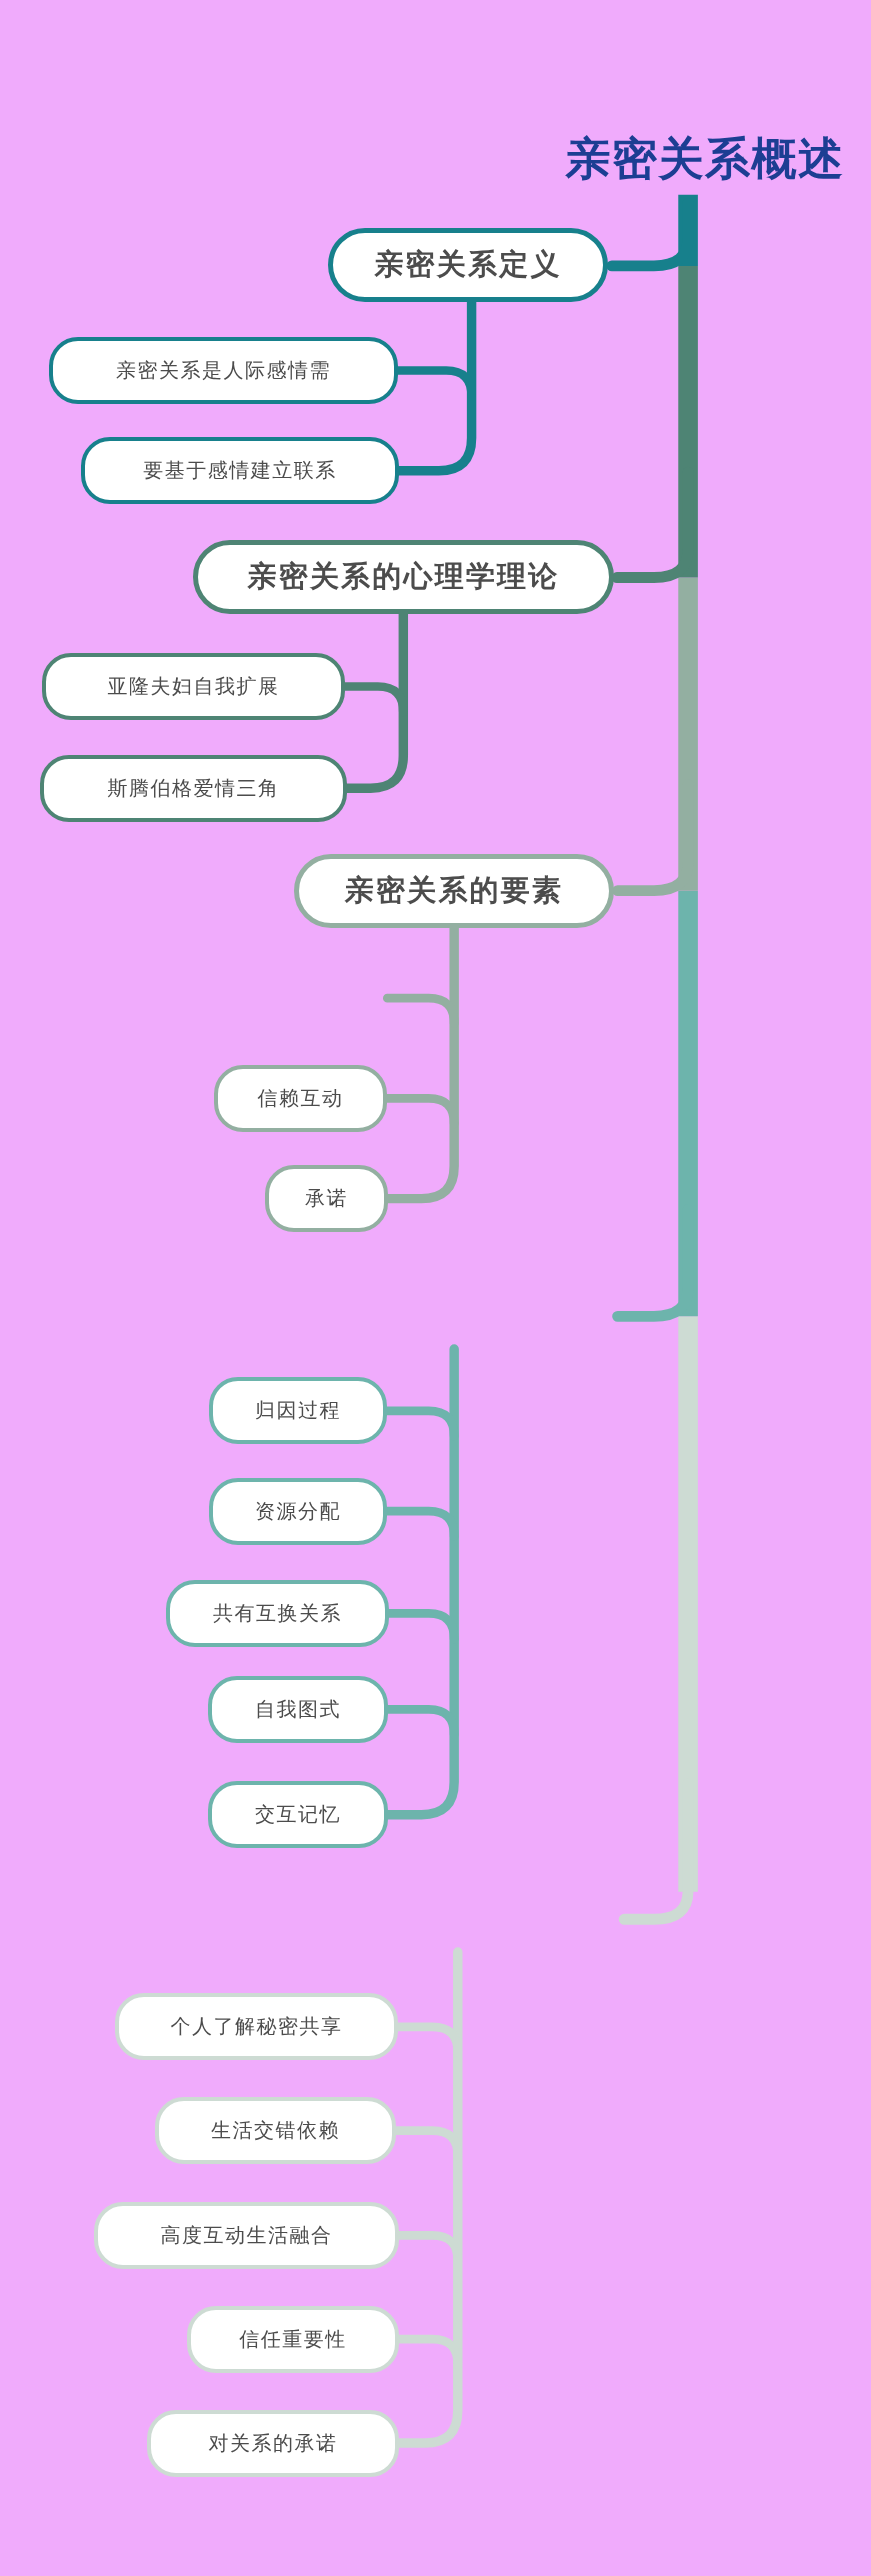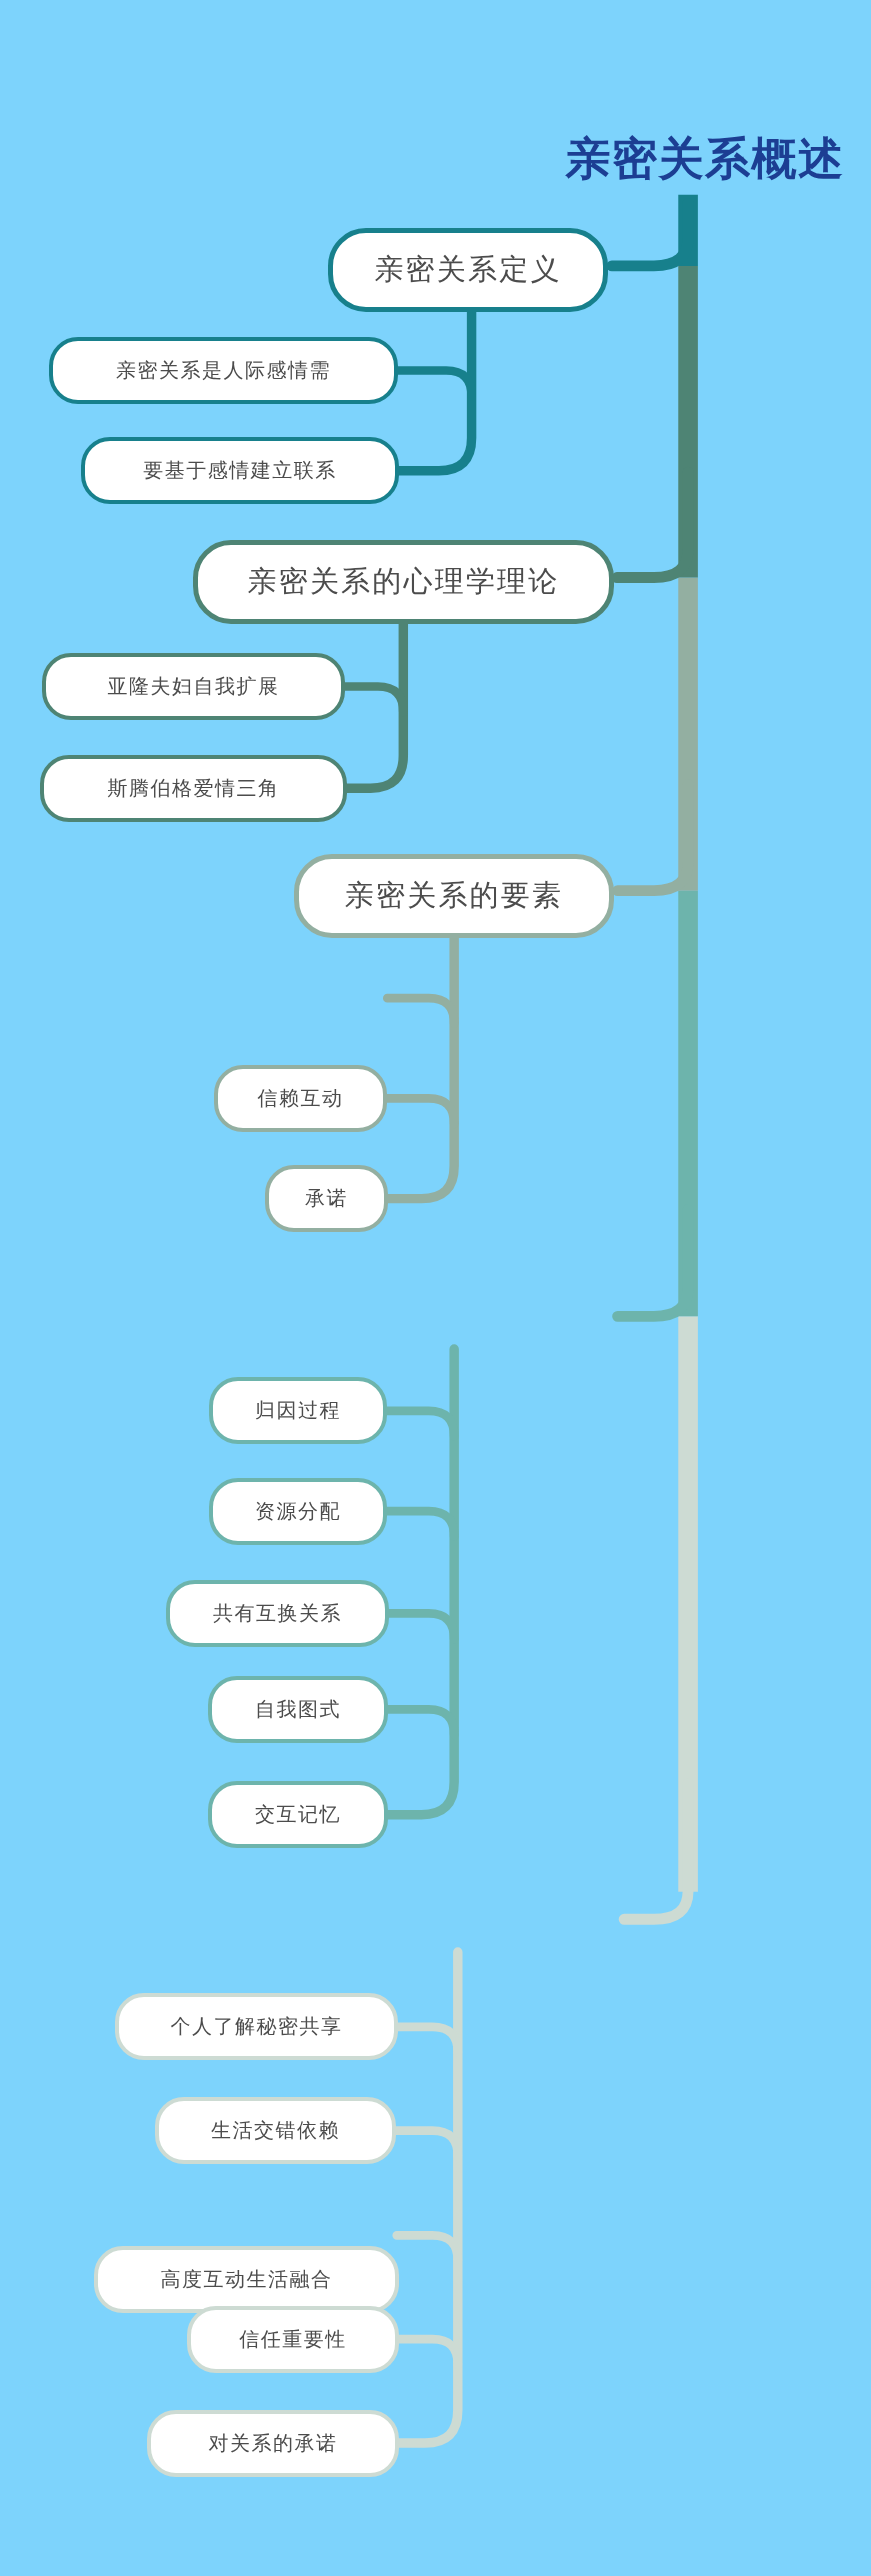--- a/index.html
+++ b/index.html
@@ -7,32 +7,32 @@
   #canvas{position:relative;width:872px;height:2576px;overflow:hidden;}
   #connector-layer{position:absolute;left:0;top:0;width:872px;height:2576px;}
   #connector-layer path{fill:none;}
   .trunk{stroke-width:27;stroke-linecap:butt;}
   .elbow{stroke-width:15;stroke-linecap:round;}
   .spine{stroke-width:13;stroke-linecap:round;}
   .tap{stroke-width:12;stroke-linecap:round;}
   .topic{position:absolute;box-sizing:border-box;background:#ffffff;
          display:flex;align-items:center;justify-content:center;
          color:#4c4c4c;white-space:nowrap;}
-  .parent-topic{height:84px;border:5.1px solid #888;border-radius:38px;
-                font-size:29px;letter-spacing:2.2px;}
+  .parent-topic{height:74px;border:5.1px solid #888;border-radius:38px;
+                font-size:29px;letter-spacing:2.2px;font-weight:bold;}
   .child-topic{height:67px;border:4.4px solid #888;border-radius:29px;
                font-size:20px;letter-spacing:1.5px;}
   #page-title{position:absolute;left:551px;top:131px;width:308px;height:55px;
               font-size:45px;font-weight:bold;letter-spacing:1.5px;
               display:flex;align-items:center;justify-content:center;}
 </style>
 </head>
 <body>
 
-<div id="canvas" style="background: #7dd3fc; text-align: center;">
+<div id="canvas" style="background: #f0abfc; text-align: center;">
 
   <svg id="connector-layer" viewBox="0 0 1200 3546" xmlns="http://www.w3.org/2000/svg">
 
     <path class="trunk" d="M947 1812 V2604" style="stroke: rgb(205, 219, 211);"></path>
     <path class="trunk" d="M947 1226 V1812" style="stroke: rgb(109, 180, 172);"></path>
     <path class="trunk" d="M947 795 V1226" style="stroke: rgb(147, 175, 161);"></path>
     <path class="trunk" d="M947 366 V795" style="stroke: rgb(78, 132, 116);"></path>
     <path class="trunk" d="M947 268 V366" style="stroke: rgb(23, 128, 140);"></path>
 
     <path class="elbow" d="M947 2455 V2603 Q947 2642 900 2642 H859" style="stroke: rgb(205, 219, 211);"></path>
@@ -76,18 +76,18 @@
   <div class="topic child-topic" style="left: 265px; top: 1165px; width: 123px; border-color: rgb(147, 175, 161); color: rgb(76, 76, 76);">承诺</div>
 
   <div class="topic child-topic" style="left: 209px; top: 1377px; width: 178px; border-color: rgb(109, 180, 172); color: rgb(76, 76, 76);">归因过程</div>
   <div class="topic child-topic" style="left: 209px; top: 1478px; width: 178px; border-color: rgb(109, 180, 172); color: rgb(76, 76, 76);">资源分配</div>
   <div class="topic child-topic" style="left: 166px; top: 1580px; width: 223px; border-color: rgb(109, 180, 172); color: rgb(76, 76, 76);">共有互换关系</div>
   <div class="topic child-topic" style="left: 208px; top: 1676px; width: 180px; border-color: rgb(109, 180, 172); color: rgb(76, 76, 76);">自我图式</div>
   <div class="topic child-topic" style="left: 208px; top: 1781px; width: 180px; border-color: rgb(109, 180, 172); color: rgb(76, 76, 76);">交互记忆</div>
 
   <div class="topic child-topic" style="left: 115px; top: 1993px; width: 283px; border-color: rgb(205, 219, 211); color: rgb(76, 76, 76);">个人了解秘密共享</div>
   <div class="topic child-topic" style="left: 155px; top: 2097px; width: 241px; border-color: rgb(205, 219, 211); color: rgb(76, 76, 76);">生活交错依赖</div>
-  <div class="topic child-topic" style="left: 94px; top: 2202px; width: 305px; border-color: rgb(205, 219, 211); color: rgb(76, 76, 76); margin-top: 44px;">高度互动生活融合</div>
+  <div class="topic child-topic" style="left: 94px; top: 2202px; width: 305px; border-color: rgb(205, 219, 211); color: rgb(76, 76, 76);">高度互动生活融合</div>
   <div class="topic child-topic" style="left: 187px; top: 2306px; width: 212px; border-color: rgb(205, 219, 211); color: rgb(76, 76, 76);">信任重要性</div>
   <div class="topic child-topic" style="left: 147px; top: 2410px; width: 252px; border-color: rgb(205, 219, 211); color: rgb(76, 76, 76);">对关系的承诺</div>
 
 </div>
 
 
 </body></html>

